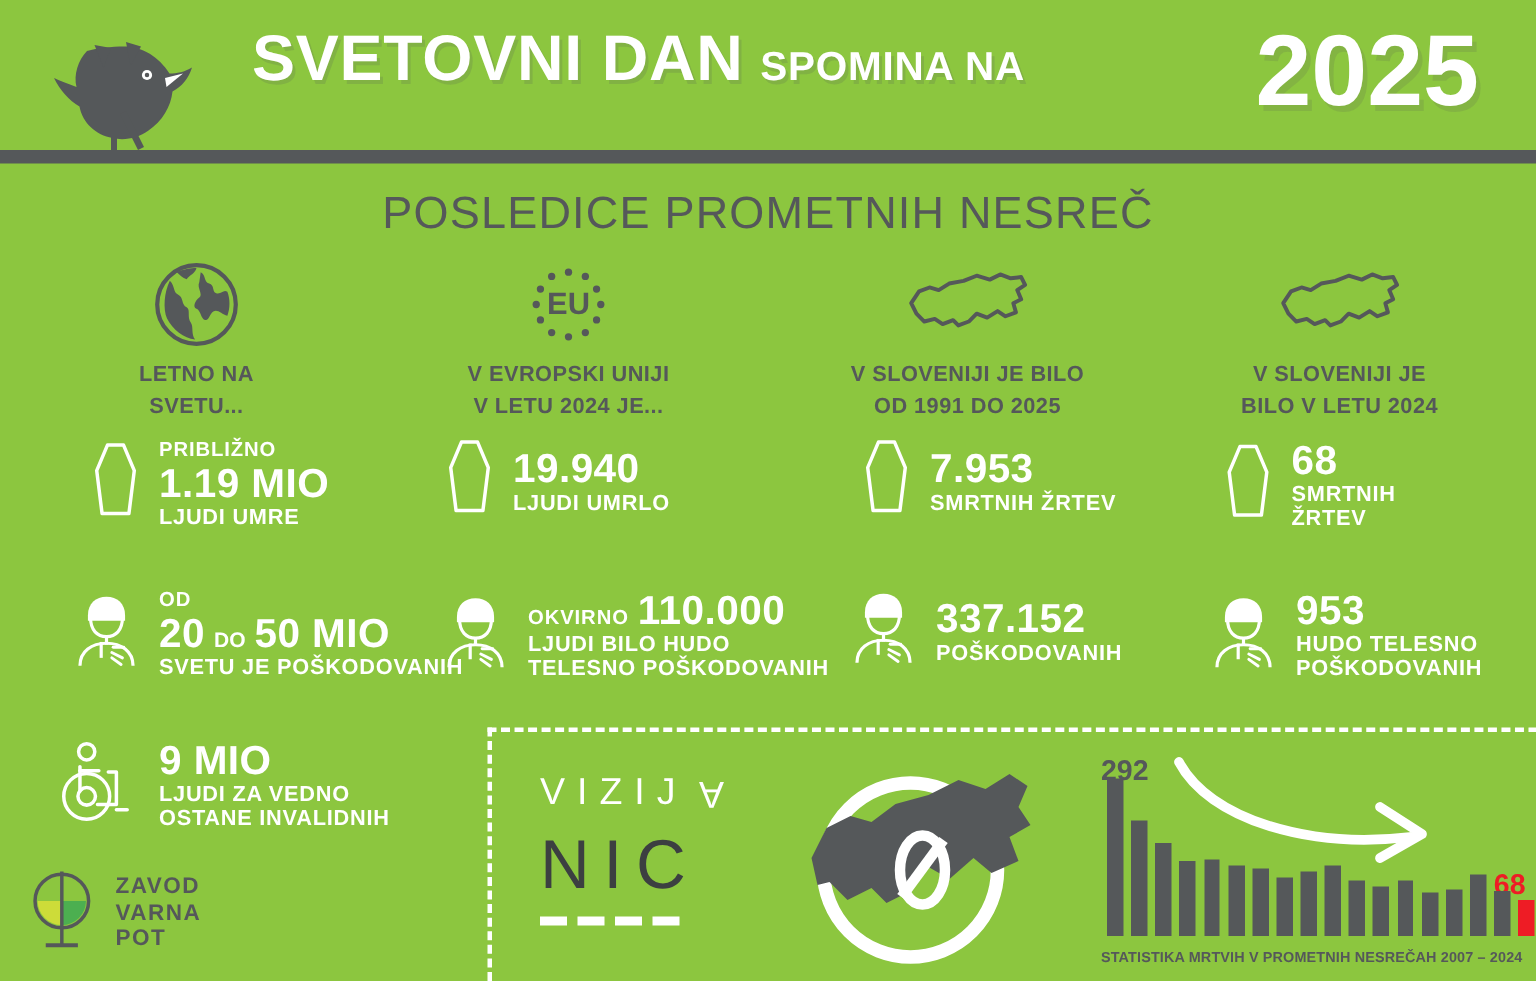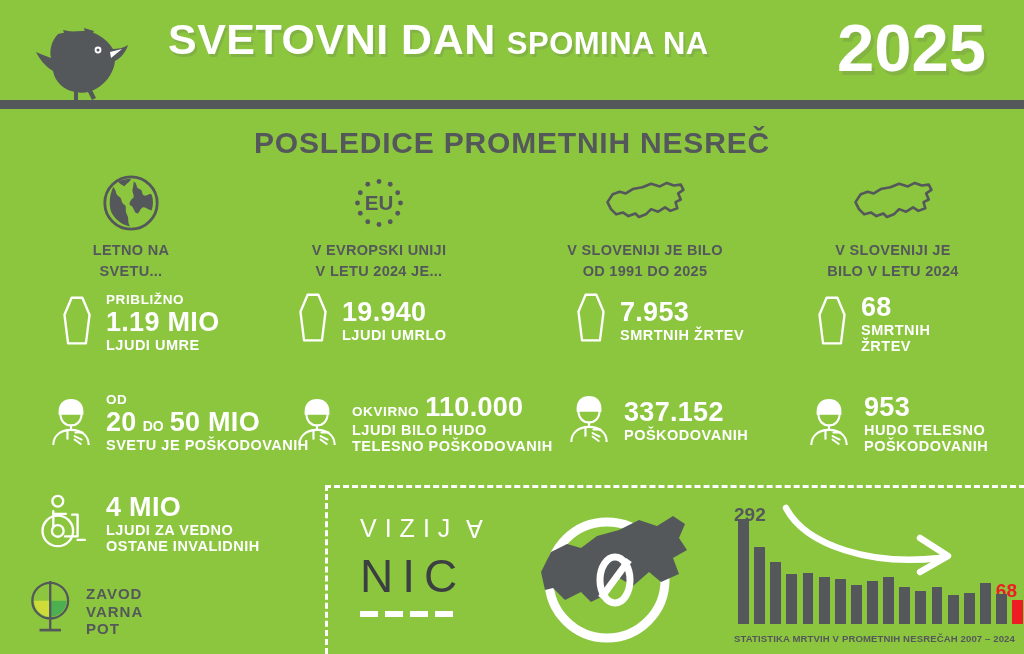--- a/index.html
+++ b/index.html
@@ -29,33 +29,33 @@
     color: #ffffff;
     font-weight: bold;
     letter-spacing: 0.5px;
     line-height: 1.0;
     white-space: nowrap;
     text-shadow: 2px 3px 0 rgba(85,88,90,0.18);
   }
   .t-row1 { font-size: 38px; margin-top: 6px; }
   .t-row2 { font-size: 39px; margin-top: 6px; }
   .t-big { font-size: 43px; text-align: right; }
-  .t-small { font-size: 31px; }
+  .t-small { font-size: 27px; }
   .year {
     position: absolute; right: 38px; top: 14px;
     color: #ffffff; font-size: 67px; font-weight: bold;
     letter-spacing: 0px; line-height: 1;
     text-shadow: 3px 4px 0 rgba(85,88,90,0.16);
   }
 
   
   .subtitle {
     position: absolute; left: 0; top: 126px; width: 1024px;
     text-align: center;
-    color: #55585a; font-size: 30px; font-weight: bold;
+    color: #55585a; font-size: 30px; font-weight: normal;
     letter-spacing: 0.8px;
   }
 
   
   .colheads { position: absolute; left: 0; top: 172px; width: 1024px; height: 108px; }
   .colhead {
     position: absolute; width: 250px; text-align: center;
   }
   .colhead .ico { height: 62px; display: flex; align-items: center; justify-content: center; }
   .colhead .lbl {
@@ -94,21 +94,21 @@
   .i2 { left: 566px; }
   .i3 { left: 806px; }
   .row-injured .stat .icon { margin-right: 12px; }
 
   
   .row-disabled { top: 492px; height: 78px; }
   .w0 { left: 38px; }
   .row-disabled .stat .icon { margin-right: 14px; }
 
   
-  .logo { position: absolute; left: 27px; top: 578px; display: flex; align-items: flex-end; }
+  .logo { position: absolute; left: 18px; top: 578px; display: flex; align-items: center; }
   .logo .mark { margin-right: 9px; }
   .logo .words {
     color: #55585a; font-size: 15px; font-weight: bold;
     line-height: 1.18; letter-spacing: 1px;
   }
 
   
   .panel {
     position: absolute; left: 325px; top: 485px;
     width: 709px; height: 169px;
@@ -425,21 +425,21 @@
             <path d="M17 20 L17 38"></path>
             <path d="M17 23 L31 23"></path>
             <circle cx="22" cy="42" r="17"></circle>
             <circle cx="22" cy="42" r="6.5"></circle>
             <path d="M38 24 L44 24 L44 48 L30 48"></path>
             <path d="M44 52 L52 52"></path>
           </g>
         </svg>
       </div>
       <div class="txt">
-        <div class="num">4 MIO</div>
+        <div class="num">9 MIO</div>
         <div class="post" style="white-space:pre-line">LJUDI ZA VEDNO
 OSTANE INVALIDNIH</div>
       </div>
     </div>
   </div>
 
   <div class="logo">
     <div class="mark">
       <svg viewBox="0 0 56 62" width="50" height="56">
         <circle cx="26" cy="25" r="20" fill="none" stroke="#55585a" stroke-width="2.6"></circle>

